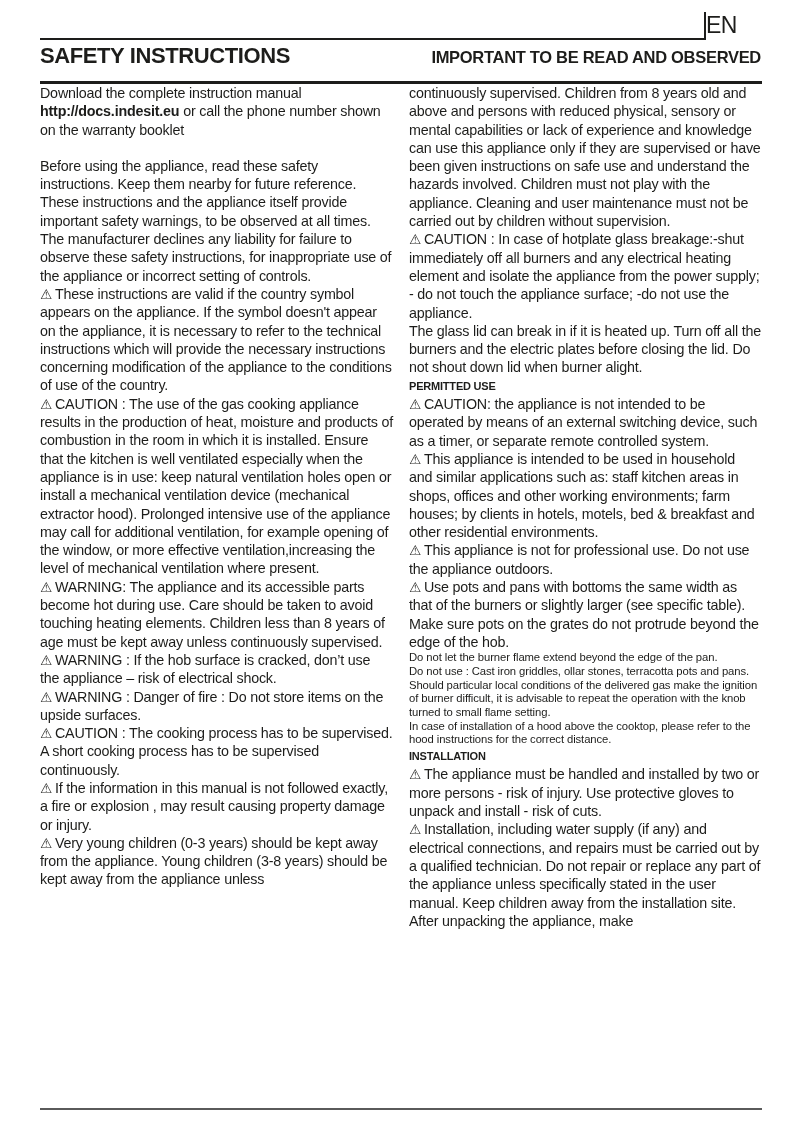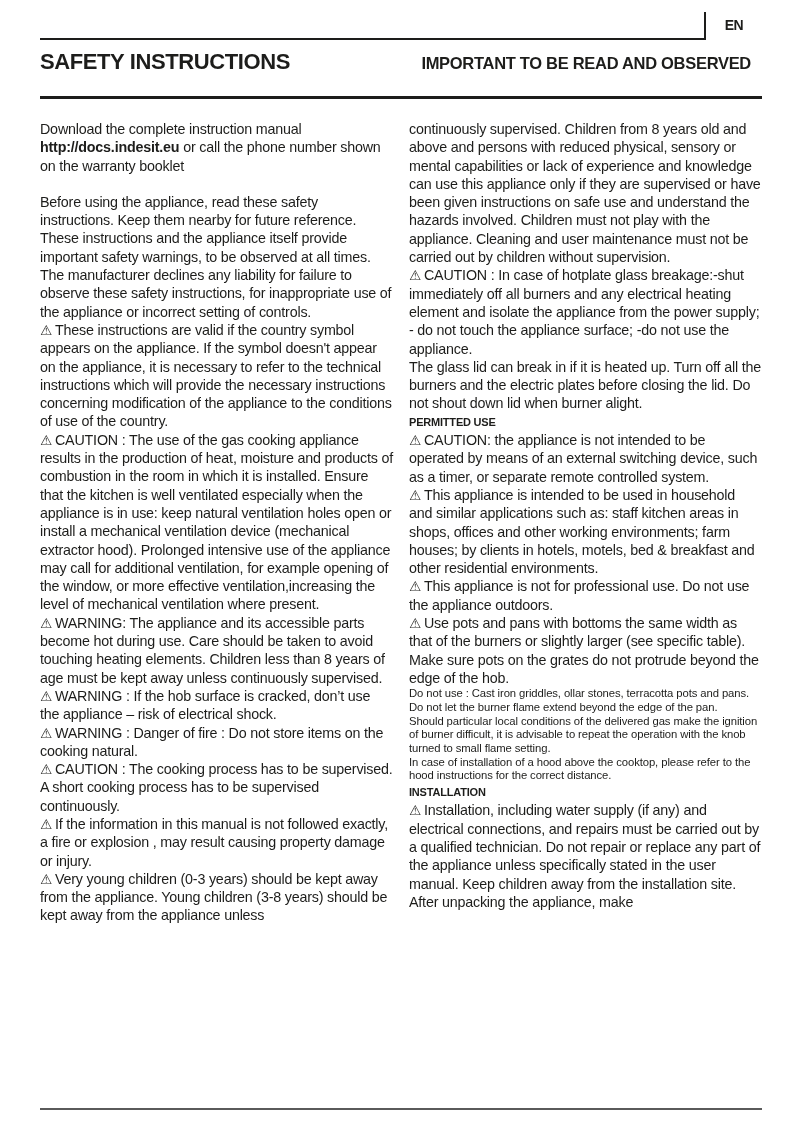--- a/index.html
+++ b/index.html
@@ -13,32 +13,32 @@
     padding:0 40px;
     font-family:"Liberation Sans","DejaVu Sans",sans-serif;
     color:#1d1d1b;
     overflow:hidden;
   }
   
   .hdr-top{display:flex;align-items:stretch;padding-top:12px;}
   .hdr-top .rule-seg{flex:1;height:26px;border-bottom:2px solid #1d1d1b;}
   .lang-box{
     border-left:2px solid #1d1d1b;
-    width:56px;text-align:center;
-    font-weight:bold;font-size:14px;line-height:26px;
+    width:56px;text-align:left;
+    font-weight:normal;font-size:23px;line-height:26px;
     padding-bottom:2px;letter-spacing:-0.5px;
   }
   .titles{
     display:flex;justify-content:space-between;align-items:baseline;
     margin-top:3px;padding-bottom:12px;border-bottom:3px solid #1d1d1b;
   }
   .title-left{font-size:22px;font-weight:bold;letter-spacing:-0.4px;margin:0;}
-  .title-right{font-size:16.5px;font-weight:bold;letter-spacing:-0.3px;margin:11px;}
+  .title-right{font-size:16.5px;font-weight:bold;letter-spacing:-0.3px;margin:1px;}
   
-  .cols{display:flex;gap:16px;margin-top:21px;height:1008px;overflow:hidden;}
+  .cols{display:flex;gap:16px;margin-top:0;height:1008px;overflow:hidden;}
   .col{width:353px;font-size:14.3px;line-height:18.3px;letter-spacing:-0.2px;text-align:left;}
   .para{margin:0;}
   .gap-after{margin-bottom:18px;}
   .b{font-weight:bold;}
   .warn-icon{font-size:0.95em;margin-right:3px;font-family:"DejaVu Sans",sans-serif;}
   .sec-heading{margin:0;font-size:11px;font-weight:bold;letter-spacing:-0.2px;}
   .small-block{font-size:11.3px;line-height:13.7px;letter-spacing:-0.1px;}
   
   .bottom-rule{
     position:absolute;left:40px;right:40px;bottom:24px;
@@ -61,39 +61,40 @@
   </header>
 
   <main class="cols">
     <section class="col">
         <p class="para gap-after"><span>Download the complete instruction manual </span><span class="b">http://docs.indesit.eu</span><span> or call the phone number shown on the warranty booklet</span></p>
         <p class="para"><span>Before using the appliance, read these safety instructions. Keep them nearby for future reference. These instructions and the appliance itself provide important safety warnings, to be observed at all times. The manufacturer declines any liability for failure to observe these safety instructions, for inappropriate use of the appliance or incorrect setting of controls.</span></p>
         <p class="para"><span class="warn-icon">⚠︎</span><span>These instructions are valid if the country symbol appears on the appliance. If the symbol doesn't appear on the appliance, it is necessary to refer to the technical instructions which will provide the necessary instructions concerning modification of the appliance to the conditions of use of the country.</span></p>
         <p class="para"><span class="warn-icon">⚠︎</span><span>CAUTION : The use of the gas cooking appliance results in the production of heat, moisture and products of combustion in the room in which it is installed. Ensure that the kitchen is well ventilated especially when the appliance is in use: keep natural ventilation holes open or install a mechanical ventilation device (mechanical extractor hood). Prolonged intensive use of the appliance may call for additional ventilation, for example opening of the window, or more effective ventilation,increasing the level of mechanical ventilation where present.</span></p>
         <p class="para"><span class="warn-icon">⚠︎</span><span>WARNING: The appliance and its accessible parts become hot during use. Care should be taken to avoid touching heating elements. Children less than 8 years of age must be kept away unless continuously supervised.</span></p>
         <p class="para"><span class="warn-icon">⚠︎</span><span>WARNING : If the hob surface is cracked, don’t use the appliance – risk of electrical shock.</span></p>
-        <p class="para"><span class="warn-icon">⚠︎</span><span>WARNING : Danger of fire : Do not store items on the cooking natural.</span></p>
+        <p class="para"><span class="warn-icon">⚠︎</span><span>WARNING : Danger of fire : Do not store items on the upside surfaces.</span></p>
         <p class="para"><span class="warn-icon">⚠︎</span><span>CAUTION : The cooking process has to be supervised. A short cooking process has to be supervised continuously.</span></p>
         <p class="para"><span class="warn-icon">⚠︎</span><span>If the information in this manual is not followed exactly, a fire or explosion , may result causing property damage or injury.</span></p>
         <p class="para"><span class="warn-icon">⚠︎</span><span>Very young children (0-3 years) should be kept away from the appliance. Young children (3-8 years) should be kept away from the appliance unless</span></p>
       </section>
     <section class="col">
         <p class="para"><span>continuously supervised. Children from 8 years old and above and persons with reduced physical, sensory or mental capabilities or lack of experience and knowledge can use this appliance only if they are supervised or have been given instructions on safe use and understand the hazards involved. Children must not play with the appliance. Cleaning and user maintenance must not be carried out by children without supervision.</span></p>
         <p class="para"><span class="warn-icon">⚠︎</span><span>CAUTION : In case of hotplate glass breakage:-shut immediately off all burners and any electrical heating element and isolate the appliance from the power supply; - do not touch the appliance surface; -do not use the appliance.</span></p>
         <p class="para"><span>The glass lid can break in if it is heated up. Turn off all the burners and the electric plates before closing the lid. Do not shout down lid when burner alight.</span></p>
         <h3 class="sec-heading">PERMITTED USE</h3>
         <p class="para"><span class="warn-icon">⚠︎</span><span>CAUTION: the appliance is not intended to be operated by means of an external switching device, such as a timer, or separate remote controlled system.</span></p>
         <p class="para"><span class="warn-icon">⚠︎</span><span>This appliance is intended to be used in household and similar applications such as: staff kitchen areas in shops, offices and other working environments; farm houses; by clients in hotels, motels, bed &amp; breakfast and other residential environments.</span></p>
         <p class="para"><span class="warn-icon">⚠︎</span><span>This appliance is not for professional use. Do not use the appliance outdoors.</span></p>
         <p class="para"><span class="warn-icon">⚠︎</span><span>Use pots and pans with bottoms the same width as that of the burners or slightly larger (see specific table). Make sure pots on the grates do not protrude beyond the edge of the hob.</span></p>
         <div class="small-block">
+          <div>Do not let the burner flame extend beyond the edge of the pan.</div>
           <div>Do not use : Cast iron griddles, ollar stones, terracotta pots and pans.</div>
-          <div>Do not let the burner flame extend beyond the edge of the pan.</div>
           <div>Should particular local conditions of the delivered gas make the ignition of burner difficult, it is advisable to repeat the operation with the knob turned to small flame setting.</div>
           <div>In case of installation of a hood above the cooktop, please refer to the hood instructions for the correct distance.</div>
         </div>
         <h3 class="sec-heading">INSTALLATION</h3>
+        <p class="para"><span class="warn-icon">⚠︎</span><span>The appliance must be handled and installed by two or more persons - risk of injury. Use protective gloves to unpack and install - risk of cuts.</span></p>
         <p class="para"><span class="warn-icon">⚠︎</span><span>Installation, including water supply (if any) and electrical connections, and repairs must be carried out by a qualified technician. Do not repair or replace any part of the appliance unless specifically stated in the user manual. Keep children away from the installation site. After unpacking the appliance, make</span></p>
       </section>
   </main>
 
   <div class="bottom-rule"></div>
 </div>
 
 </body></html>

